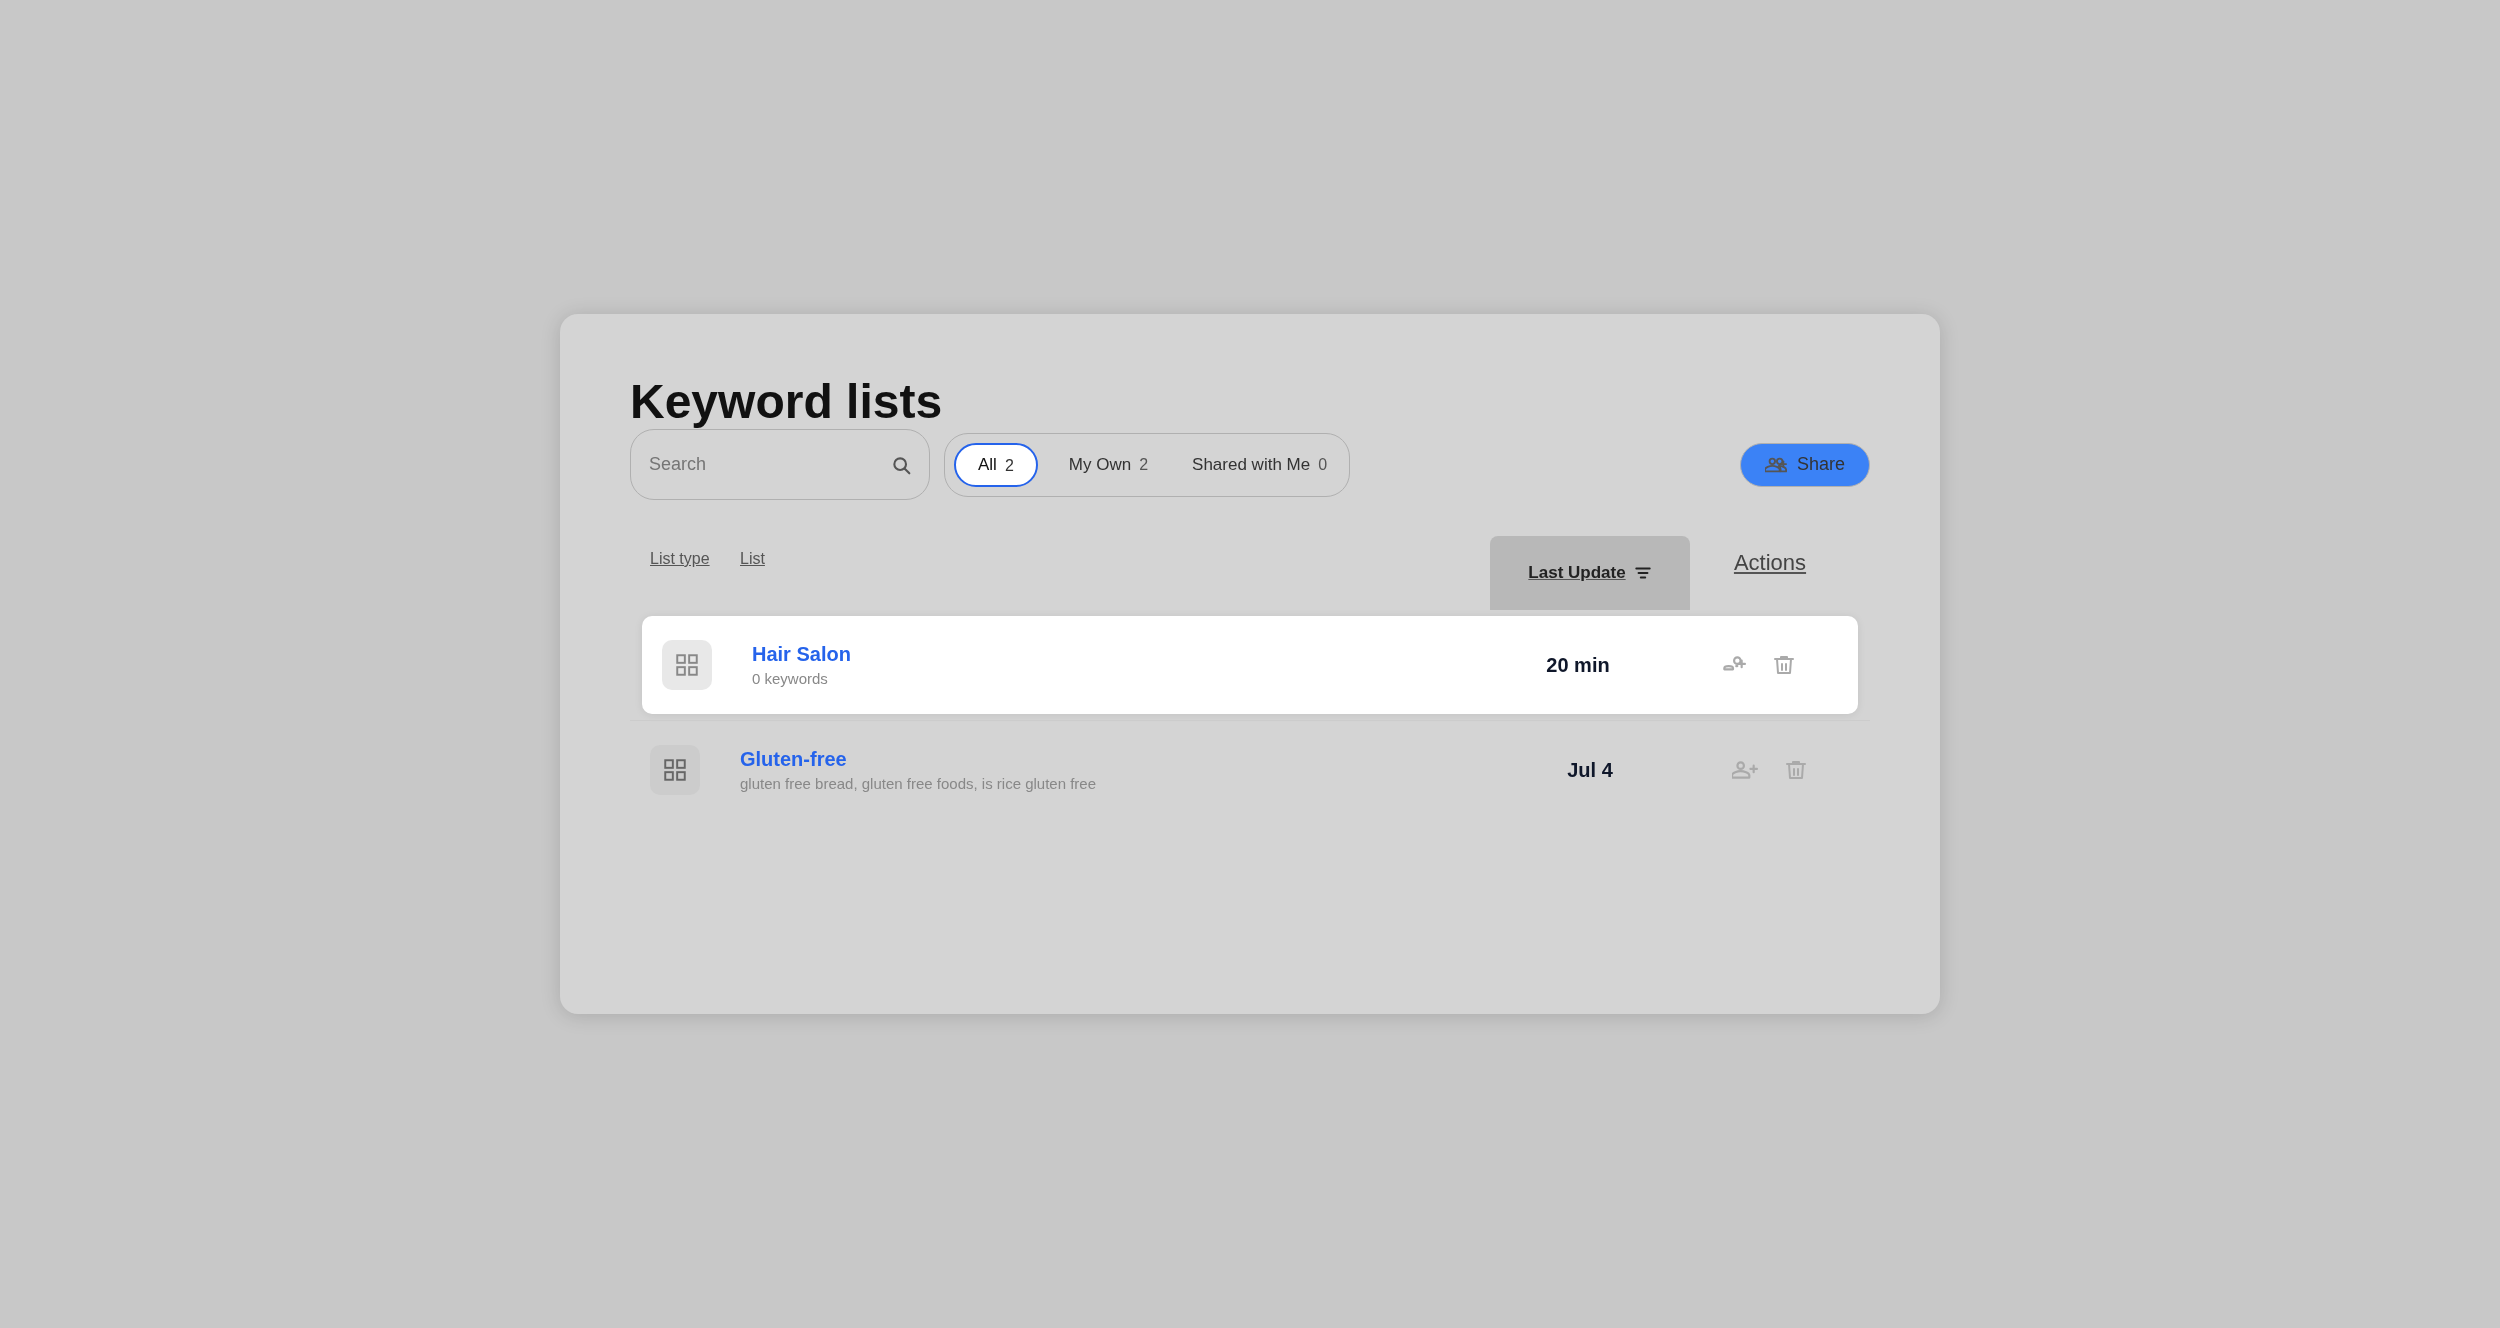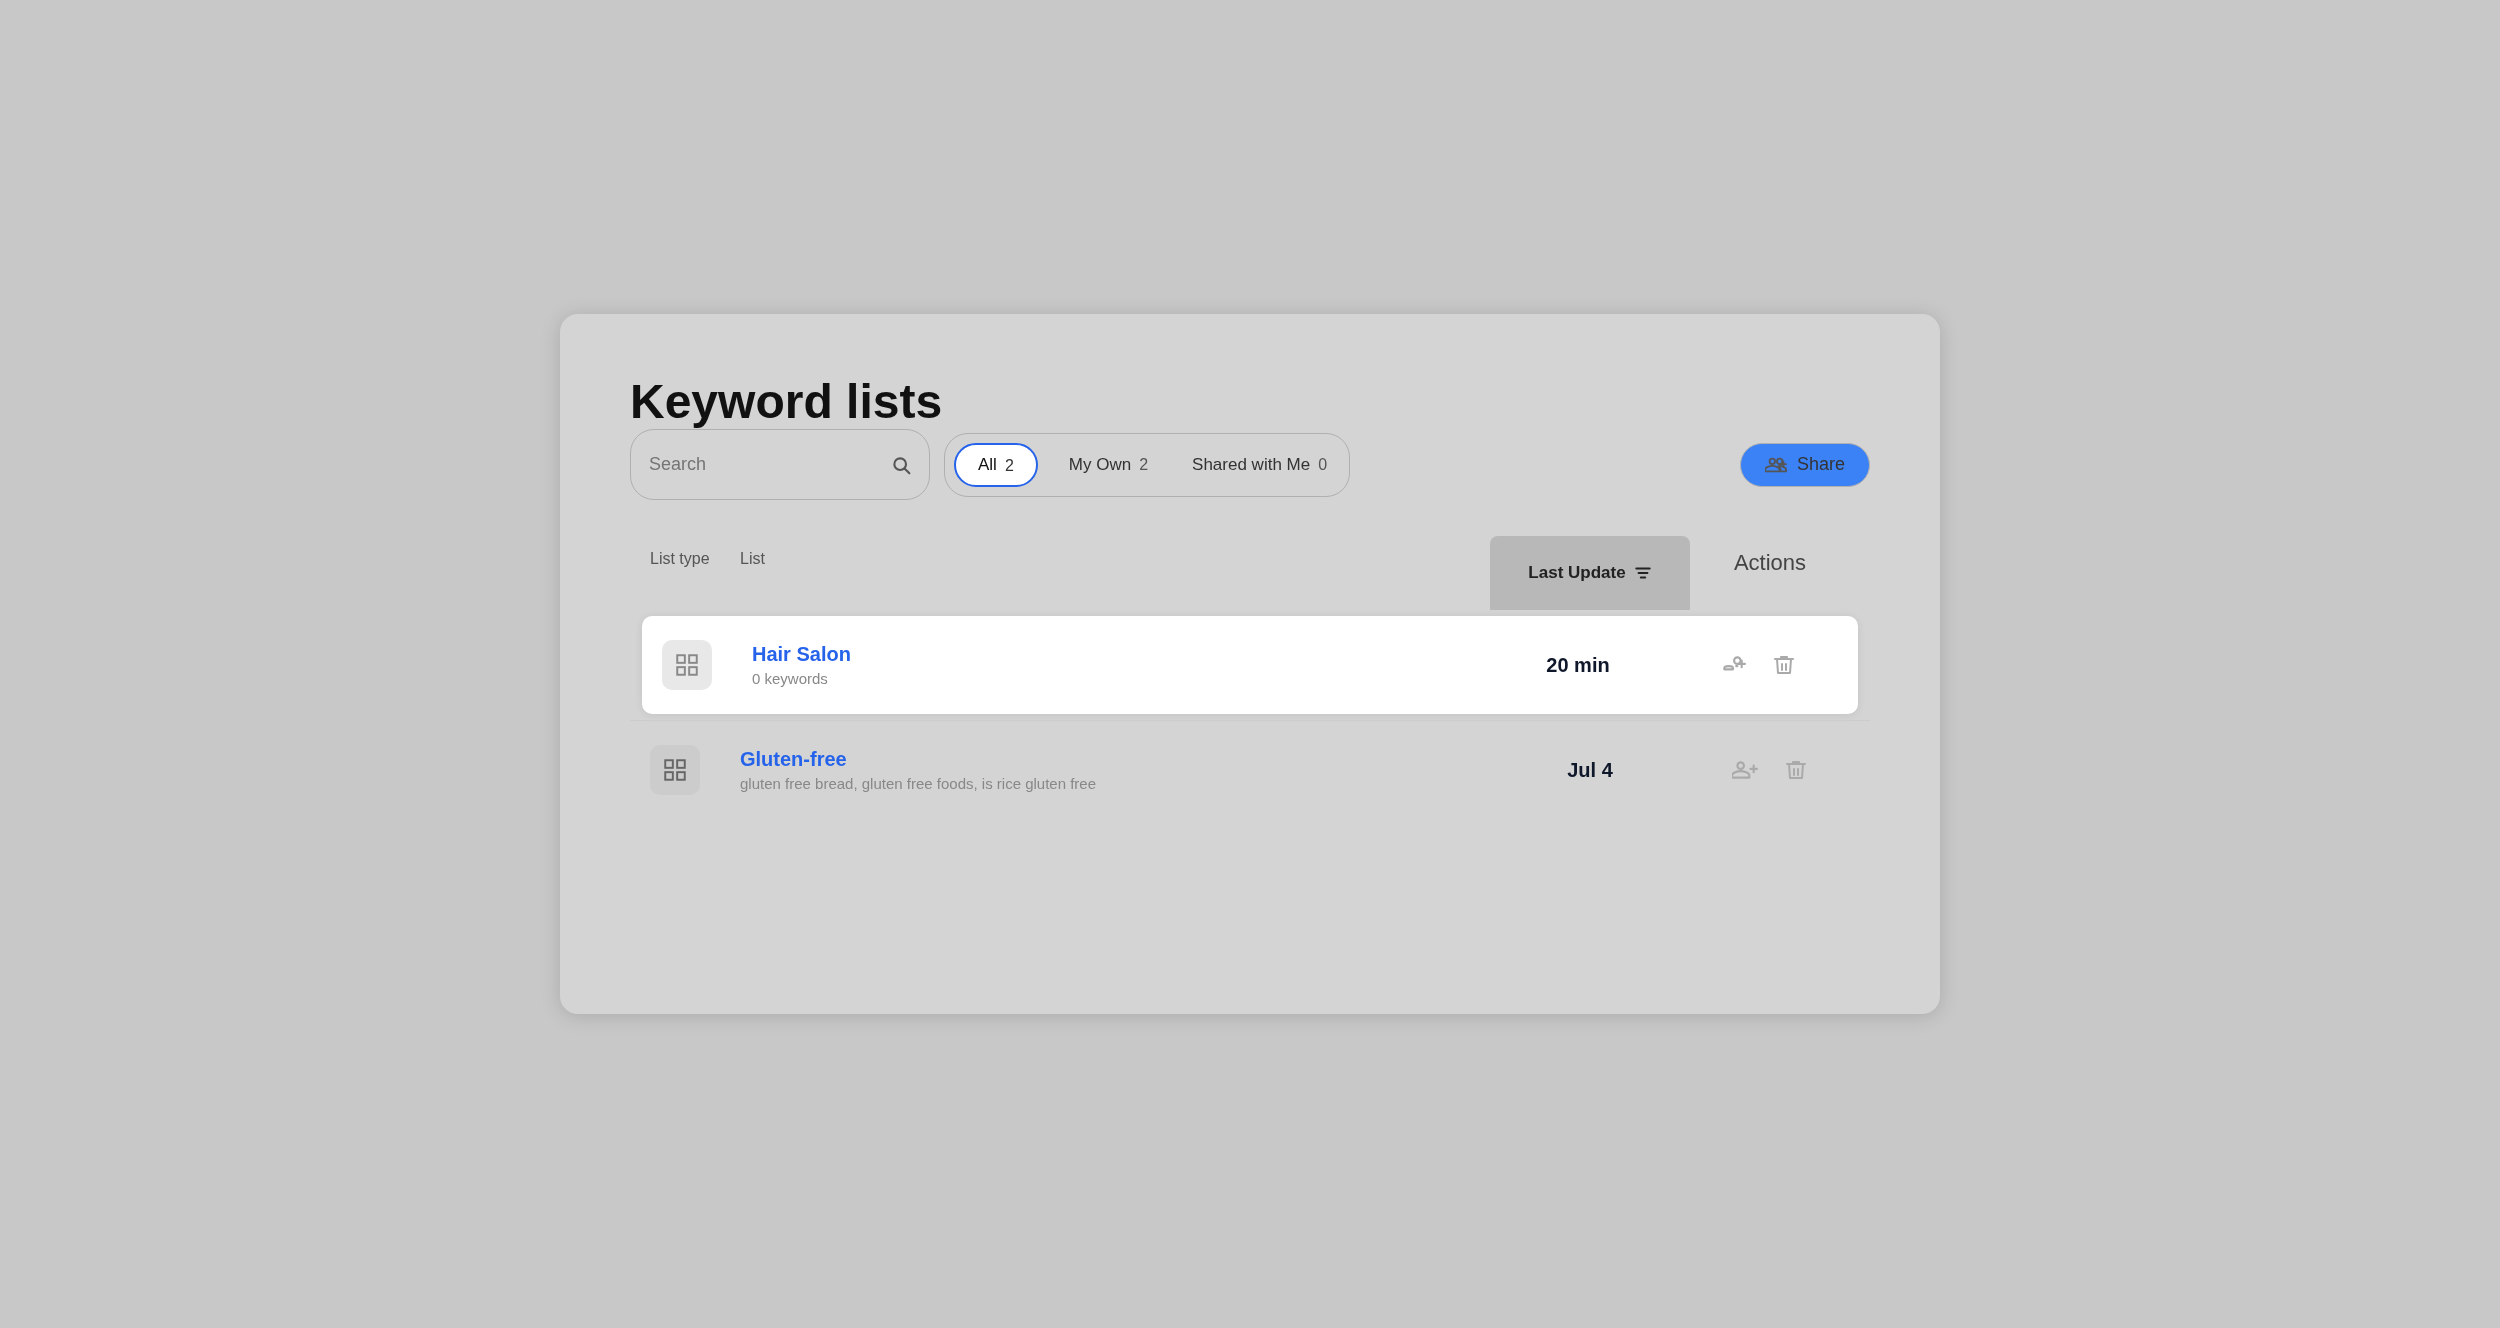--- a/index.html
+++ b/index.html
@@ -126,20 +126,21 @@
       color: #555;
     }
 
     .table-header {
       display: grid;
       grid-template-columns: 90px 1fr 200px 160px;
       padding: 14px 20px;
       font-size: 16px;
       color: #555;
       font-weight: 500;
+      text-decoration: underline;
     }
 
     .table-header .last-update-col {
       background: #b8b8b8;
       border-radius: 8px 8px 0 0;
       display: flex;
       align-items: center;
       gap: 8px;
       padding: 27px 20px;
       justify-content: center;

